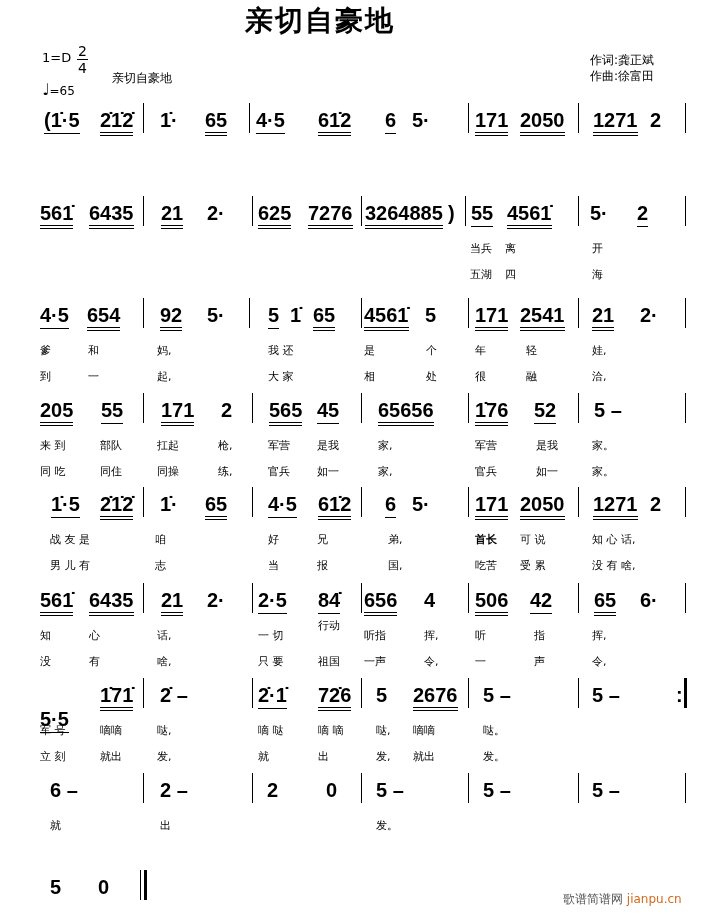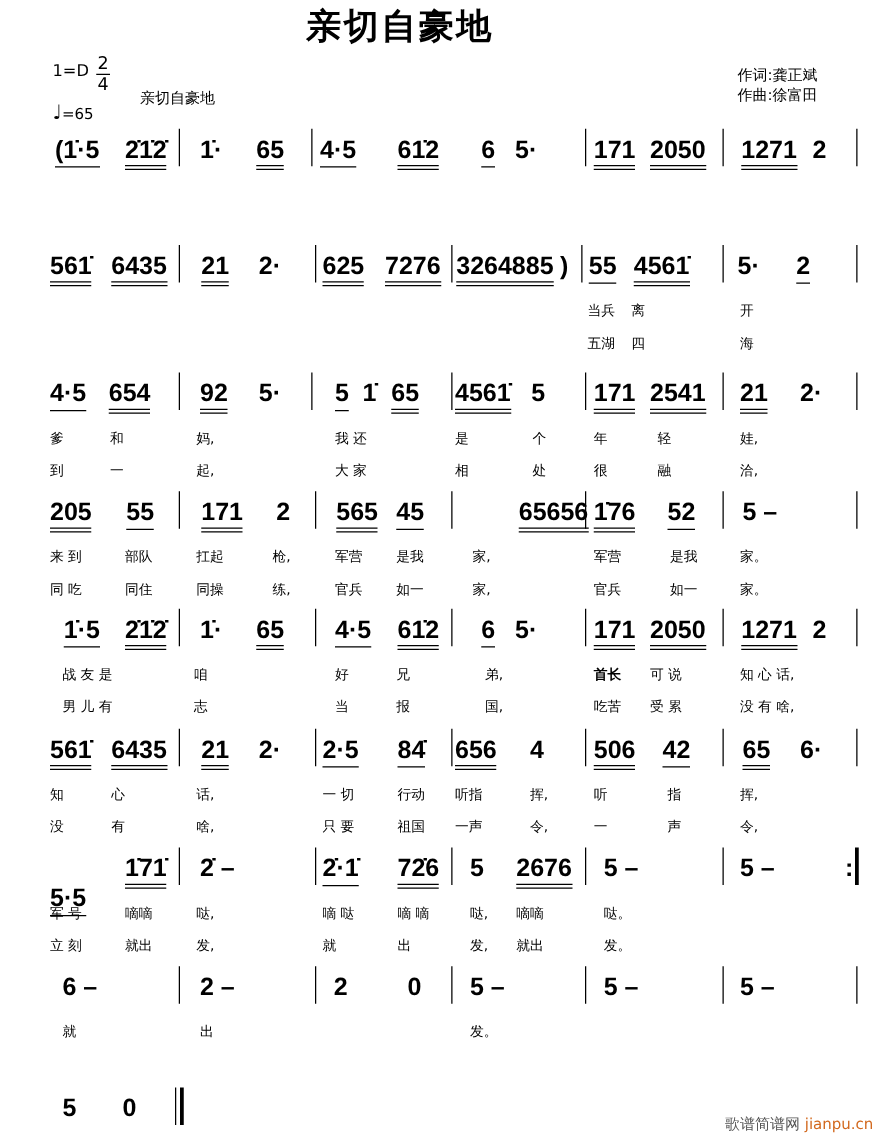--- a/index.html
+++ b/index.html
@@ -28,21 +28,21 @@
   .n {
     position: absolute; top: 6px; font-size: 20px; font-weight: bold;
     font-family: "Liberation Sans", "DejaVu Sans", sans-serif; white-space: nowrap;
   }
   .n.u1 { border-bottom: 1.5px solid #000; padding-bottom: 1px; }
   .n.u2 { border-bottom: 4px double #000; padding-bottom: 0px; }
   .lyr {
     position: absolute; font-size: 11px; white-space: nowrap; letter-spacing: 0;
   }
   .watermark {
-    position: absolute; left: 563px; top: 891px; font-size: 12px; color: #555; margin-left: 17px;
+    position: absolute; left: 563px; top: 891px; font-size: 12px; color: #555;
   }
   .watermark .url { color: #d2691e; }
 </style>
 </head>
 <body>
 
 <div class="title">亲切自豪地</div>
 <div class="meta key">1=D</div>
 <div class="ts">
   <div class="num">2</div>
@@ -142,21 +142,21 @@
       <span class="lyr" style="left: 526px; top: 71px;">融</span>
       <span class="lyr" style="left: 592px; top: 71px;">洽,</span>
     </div>
     <div class="staff" style="top: 393px;">
       <span class="n u2" style="left: 40px;">205</span>
       <span class="n u1" style="left: 101px;">55</span>
       <span class="n u2" style="left: 161px;">171</span>
       <span class="n" style="left: 221px;">2</span>
       <span class="n u2" style="left: 269px;">565</span>
       <span class="n u1" style="left: 317px;">45</span>
-      <span class="n u2" style="left: 378px; margin-left: 37px;">65656</span>
+      <span class="n u2" style="left: 378px;">65656</span>
       <span class="n u2" style="left: 475px;">1̇76</span>
       <span class="n u1" style="left: 534px;">52</span>
       <span class="n" style="left: 594px;">5 –</span>
       <div class="bar" style="left: 143px;"></div>
       <div class="bar" style="left: 252px;"></div>
       <div class="bar" style="left: 361px;"></div>
       <div class="bar" style="left: 468px;"></div>
       <div class="bar" style="left: 578px;"></div>
       <div class="bar" style="left: 685px;"></div>
       <span class="lyr" style="left: 40px; top: 45px;">来 到</span>
@@ -232,21 +232,21 @@
       <div class="bar" style="left: 143px;"></div>
       <div class="bar" style="left: 252px;"></div>
       <div class="bar" style="left: 361px;"></div>
       <div class="bar" style="left: 468px;"></div>
       <div class="bar" style="left: 578px;"></div>
       <div class="bar" style="left: 685px;"></div>
       <span class="lyr" style="left: 40px; top: 45px;">知</span>
       <span class="lyr" style="left: 89px; top: 45px;">心</span>
       <span class="lyr" style="left: 157px; top: 45px;">话,</span>
       <span class="lyr" style="left: 258px; top: 45px;">一  切</span>
-      <span class="lyr" style="left: 318px; top: 45px;">行动</span>
+      <span class="lyr" style="left: 318px; top: 35px;">行动</span>
       <span class="lyr" style="left: 364px; top: 45px;">听指</span>
       <span class="lyr" style="left: 424px; top: 45px;">挥,</span>
       <span class="lyr" style="left: 475px; top: 45px;">听</span>
       <span class="lyr" style="left: 534px; top: 45px;">指</span>
       <span class="lyr" style="left: 592px; top: 45px;">挥,</span>
       <span class="lyr" style="left: 40px; top: 71px;">没</span>
       <span class="lyr" style="left: 89px; top: 71px;">有</span>
       <span class="lyr" style="left: 157px; top: 71px;">啥,</span>
       <span class="lyr" style="left: 258px; top: 71px;">只  要</span>
       <span class="lyr" style="left: 318px; top: 71px;">祖国</span>

